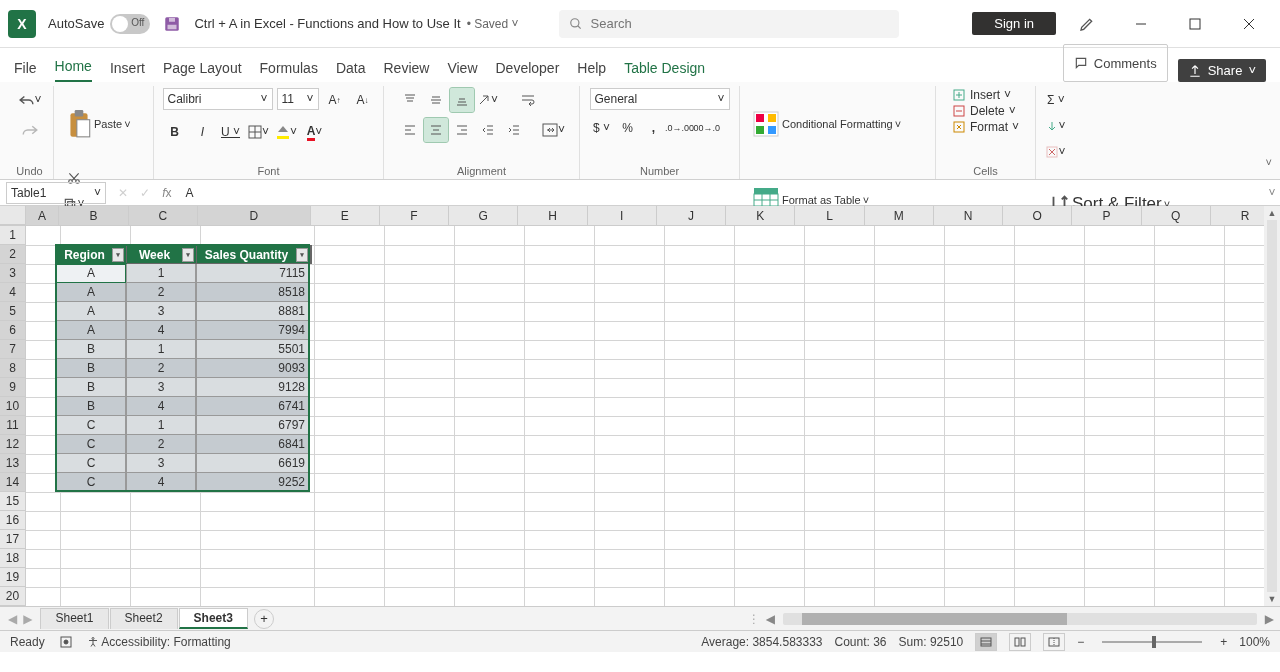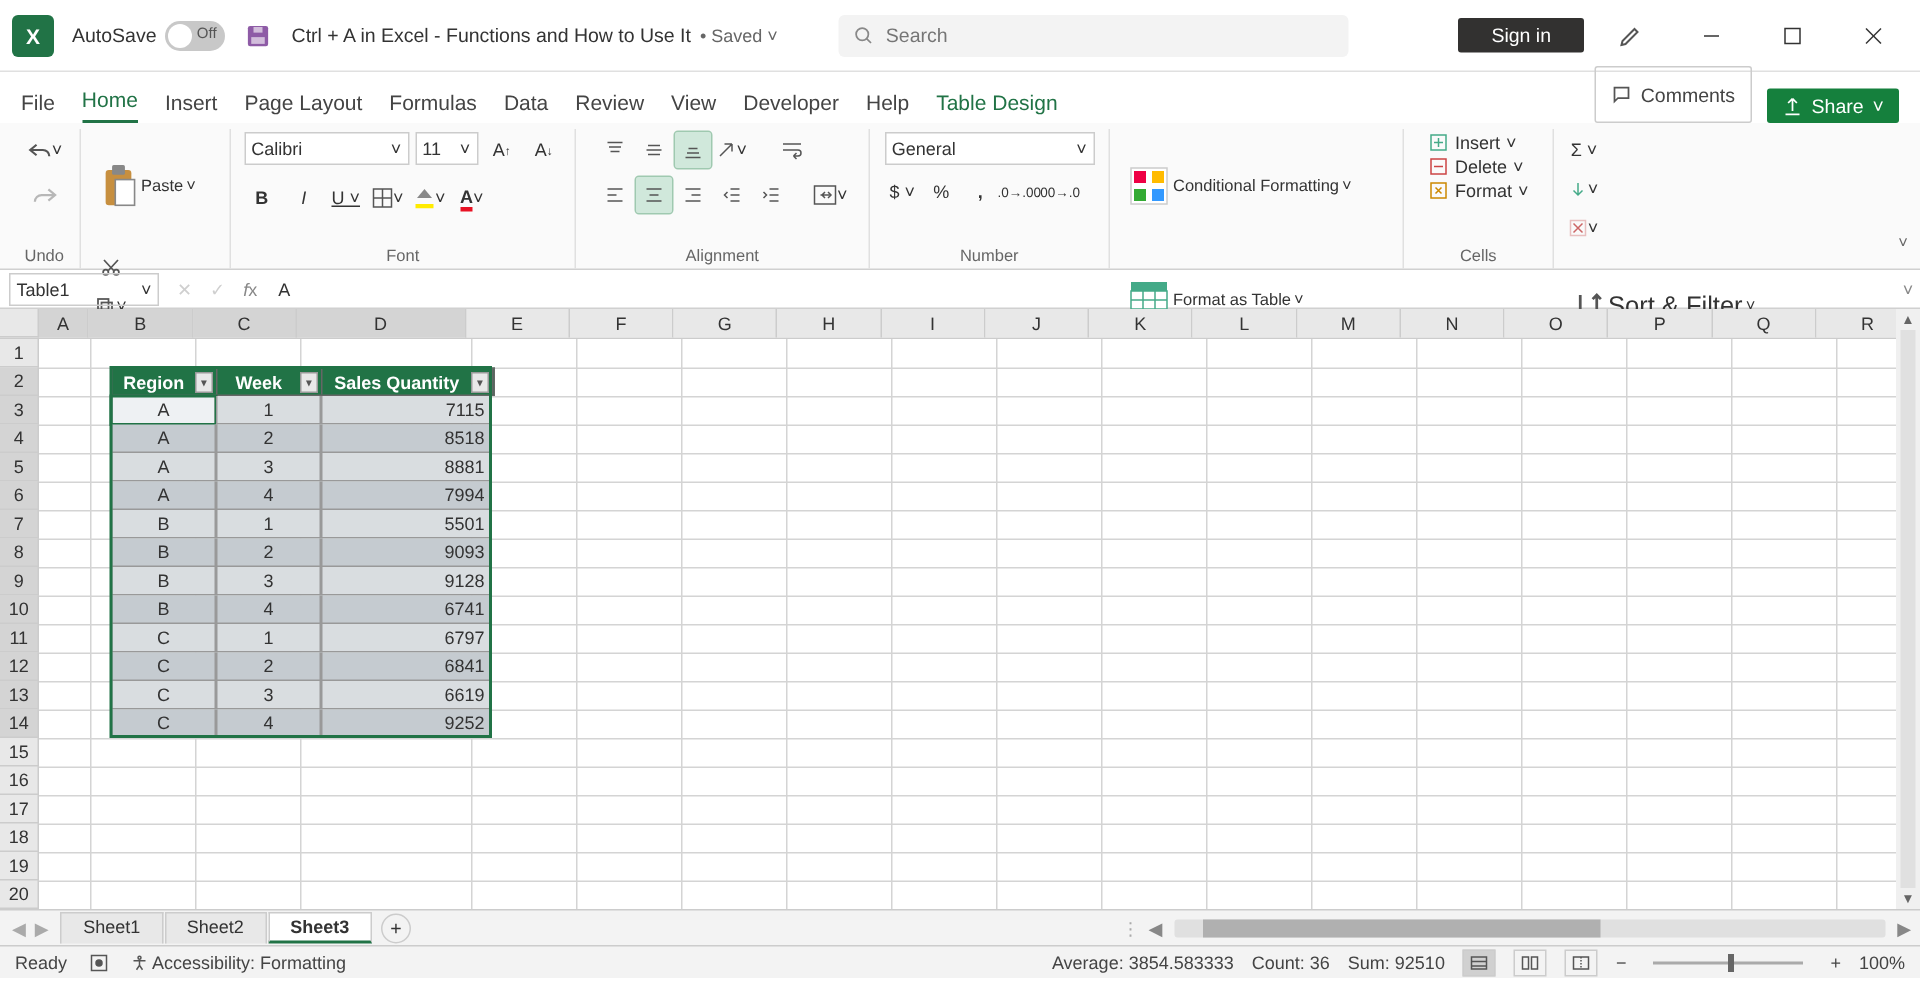--- a/index.html
+++ b/index.html
@@ -22,21 +22,21 @@
 .win-btn { width:46px; height:32px; display:flex; align-items:center; justify-content:center; font-size:13px; color:#555; }
 
 
 .tabs { height:34px; display:flex; align-items:flex-end; padding:0 14px; background:#fff; gap:18px; }
 .tab { font-size:14px; color:#444; padding:6px 0; cursor:pointer; }
 .tab.active { color:#217346; border-bottom:2px solid #217346; font-weight:500; }
 .tab.table-design { color:#217346; }
 .tabs-right { margin-left:auto; display:flex; gap:10px; }
 .comment-btn,.share-btn { display:flex; align-items:center; gap:6px; padding:4px 10px; font-size:13px; border-radius:2px; }
 .comment-btn { border:1px solid #ccc; color:#444; }
-.share-btn { background:#15803d; color:#fff;margin-top:15px; }
+.share-btn { background:#404040; color:#fff;margin-top:15px; }
 
 
 .ribbon { height:98px; background:#fafafa; border-bottom:1px solid #d0d0d0; display:flex; padding:4px 6px 0; }
 .group { border-right:1px solid #e0e0e0; padding:2px 8px 0; display:flex; flex-direction:column; align-items:center; }
 .group-controls { flex:1; display:flex; align-items:center; gap:2px; flex-wrap:wrap; }
 .group-label { font-size:11px; color:#666; padding-bottom:2px; width:100%; text-align:center; position:relative; }
 .big-btn { display:flex; flex-direction:row; align-items:center; justify-content:center; height:72px; padding:2px 4px; font-size:11px; gap:2px; min-width:52px; }
 .small-btn { width:24px; height:24px; display:flex; align-items:center; justify-content:center; border-radius:2px; }
 .small-btn.active { background:#d0e8db; outline:1px solid #9fc9b0; }
 .drop { border:1px solid #ccc; height:22px; padding:0 4px; font-size:12px; background:#fff; display:flex; align-items:center; }
@@ -543,21 +543,21 @@
           <div class="gridline-h" style="top: 209px;"></div>
           <div class="gridline-h" style="top: 228px;"></div>
           <div class="gridline-h" style="top: 247px;"></div>
           <div class="gridline-h" style="top: 266px;"></div>
           <div class="gridline-h" style="top: 285px;"></div>
           <div class="gridline-h" style="top: 304px;"></div>
           <div class="gridline-h" style="top: 323px;"></div>
           <div class="gridline-h" style="top: 342px;"></div>
           <div class="gridline-h" style="top: 361px;"></div>
         </div>
-      <div class="table-region" id="table-region" style="left: 48px; top: 19px;">
+      <div class="table-region" id="table-region" style="left: 30px; top: 19px;">
           <div class="tbl-hdr">
             <div class="tbl-hdr-cell" style="width: 70px;">Region<span class="filter-chip">▾</span></div>
             <div class="tbl-hdr-cell" style="width: 70px;">Week<span class="filter-chip">▾</span></div>
             <div class="tbl-hdr-cell" style="width: 114px;">Sales Quantity<span class="filter-chip">▾</span></div>
           </div>
           <div class="tbl-row">
             <div class="tbl-cell active" style="width: 70px;">A</div>
             <div class="tbl-cell" style="width: 70px;">1</div>
             <div class="tbl-cell num" style="width: 114px;">7115</div>
           </div>

